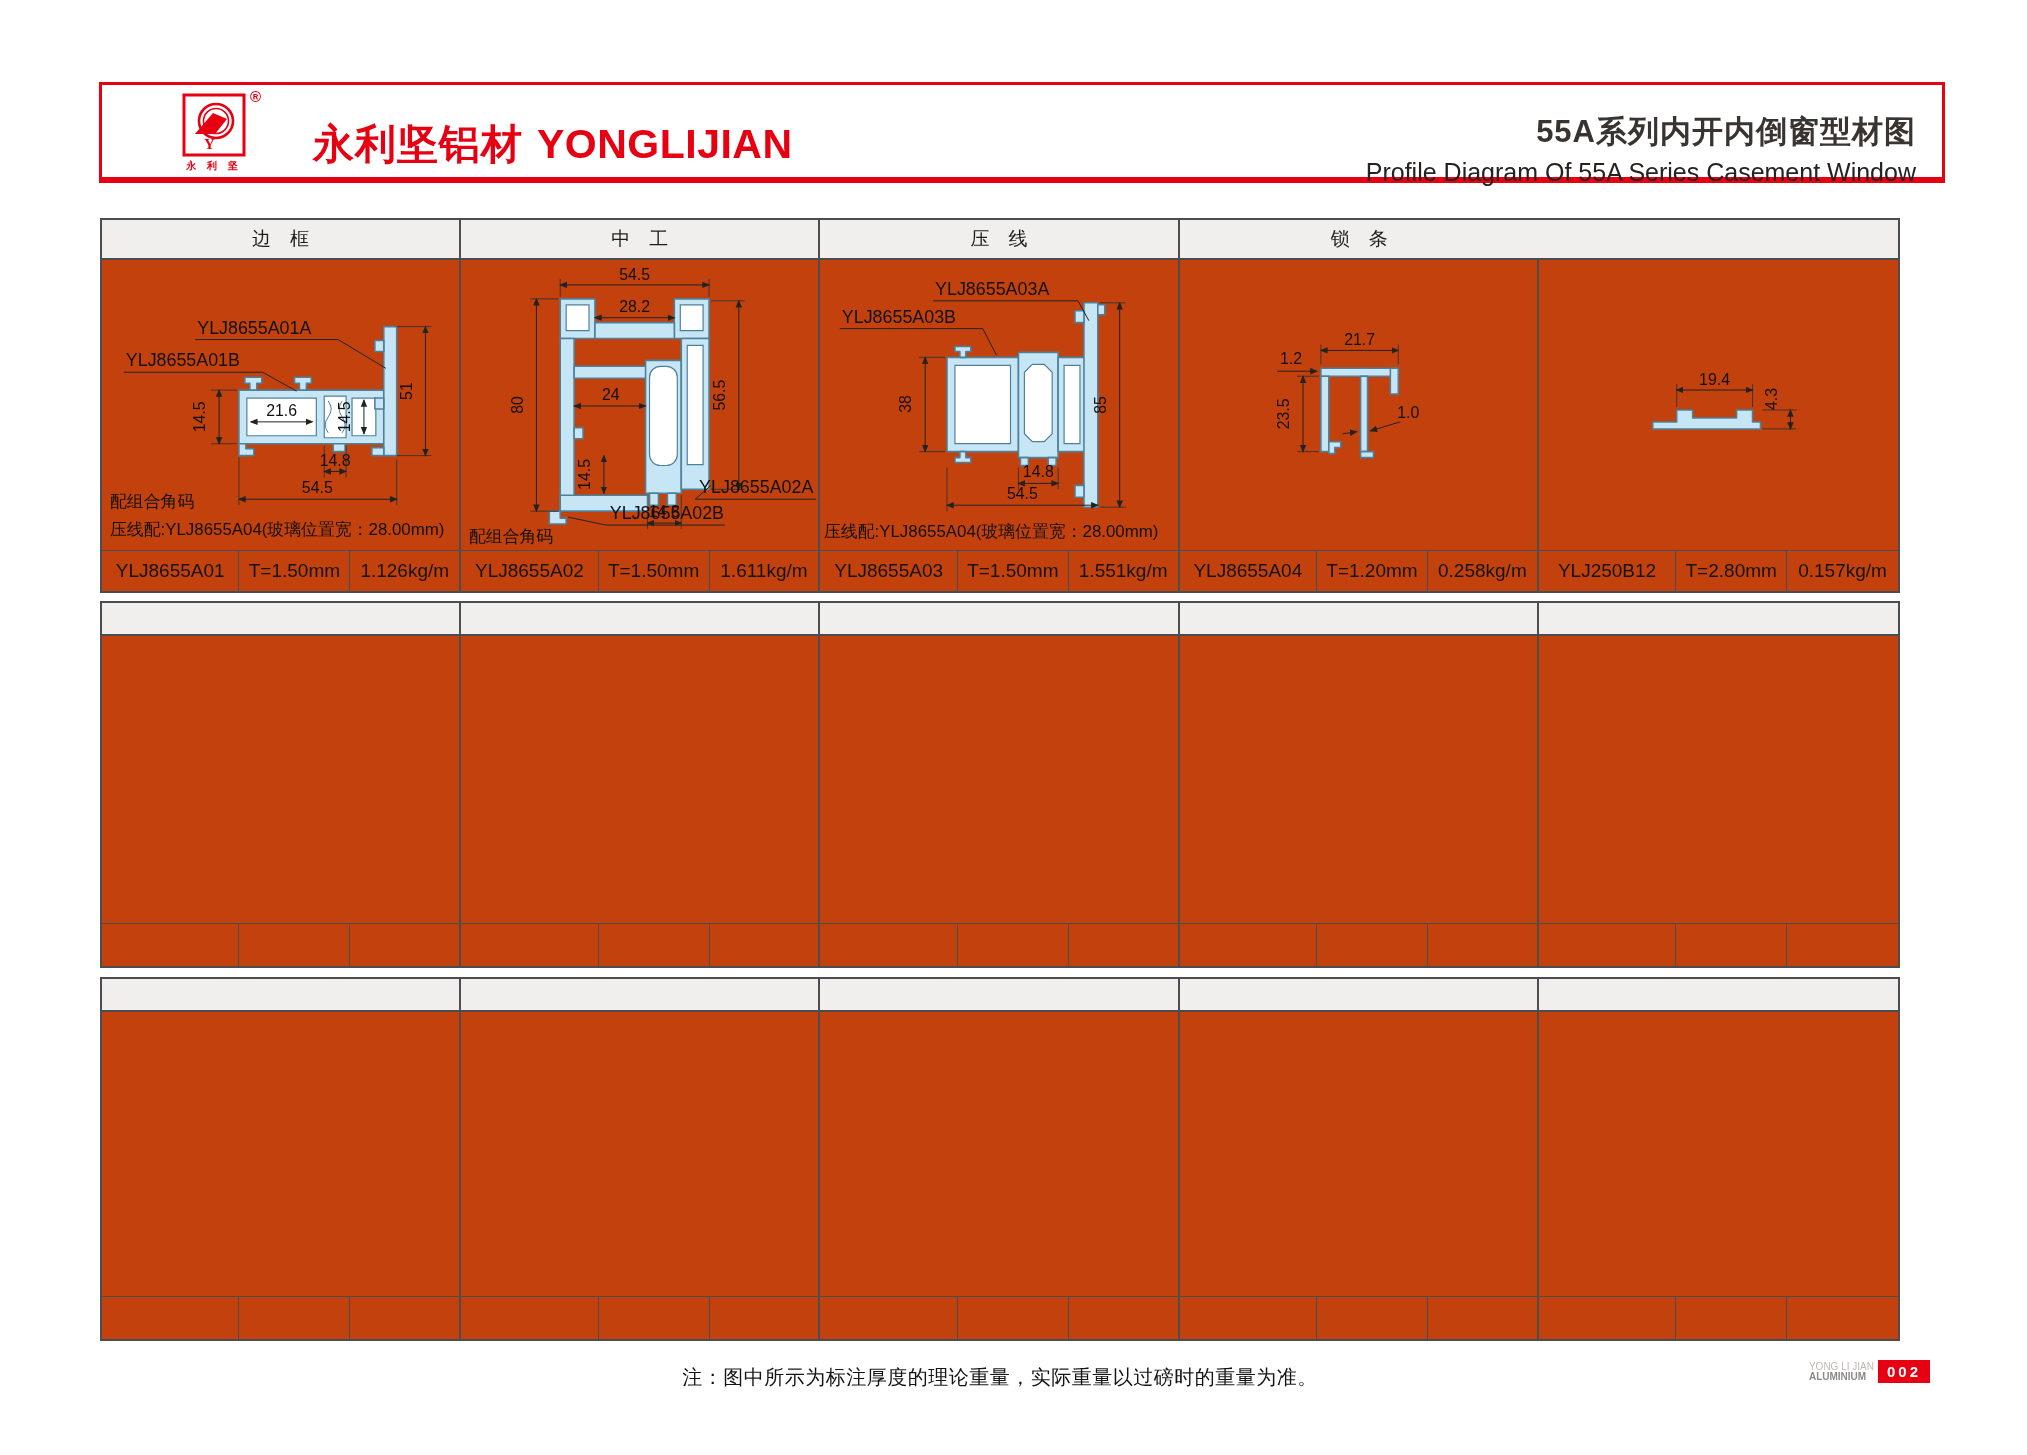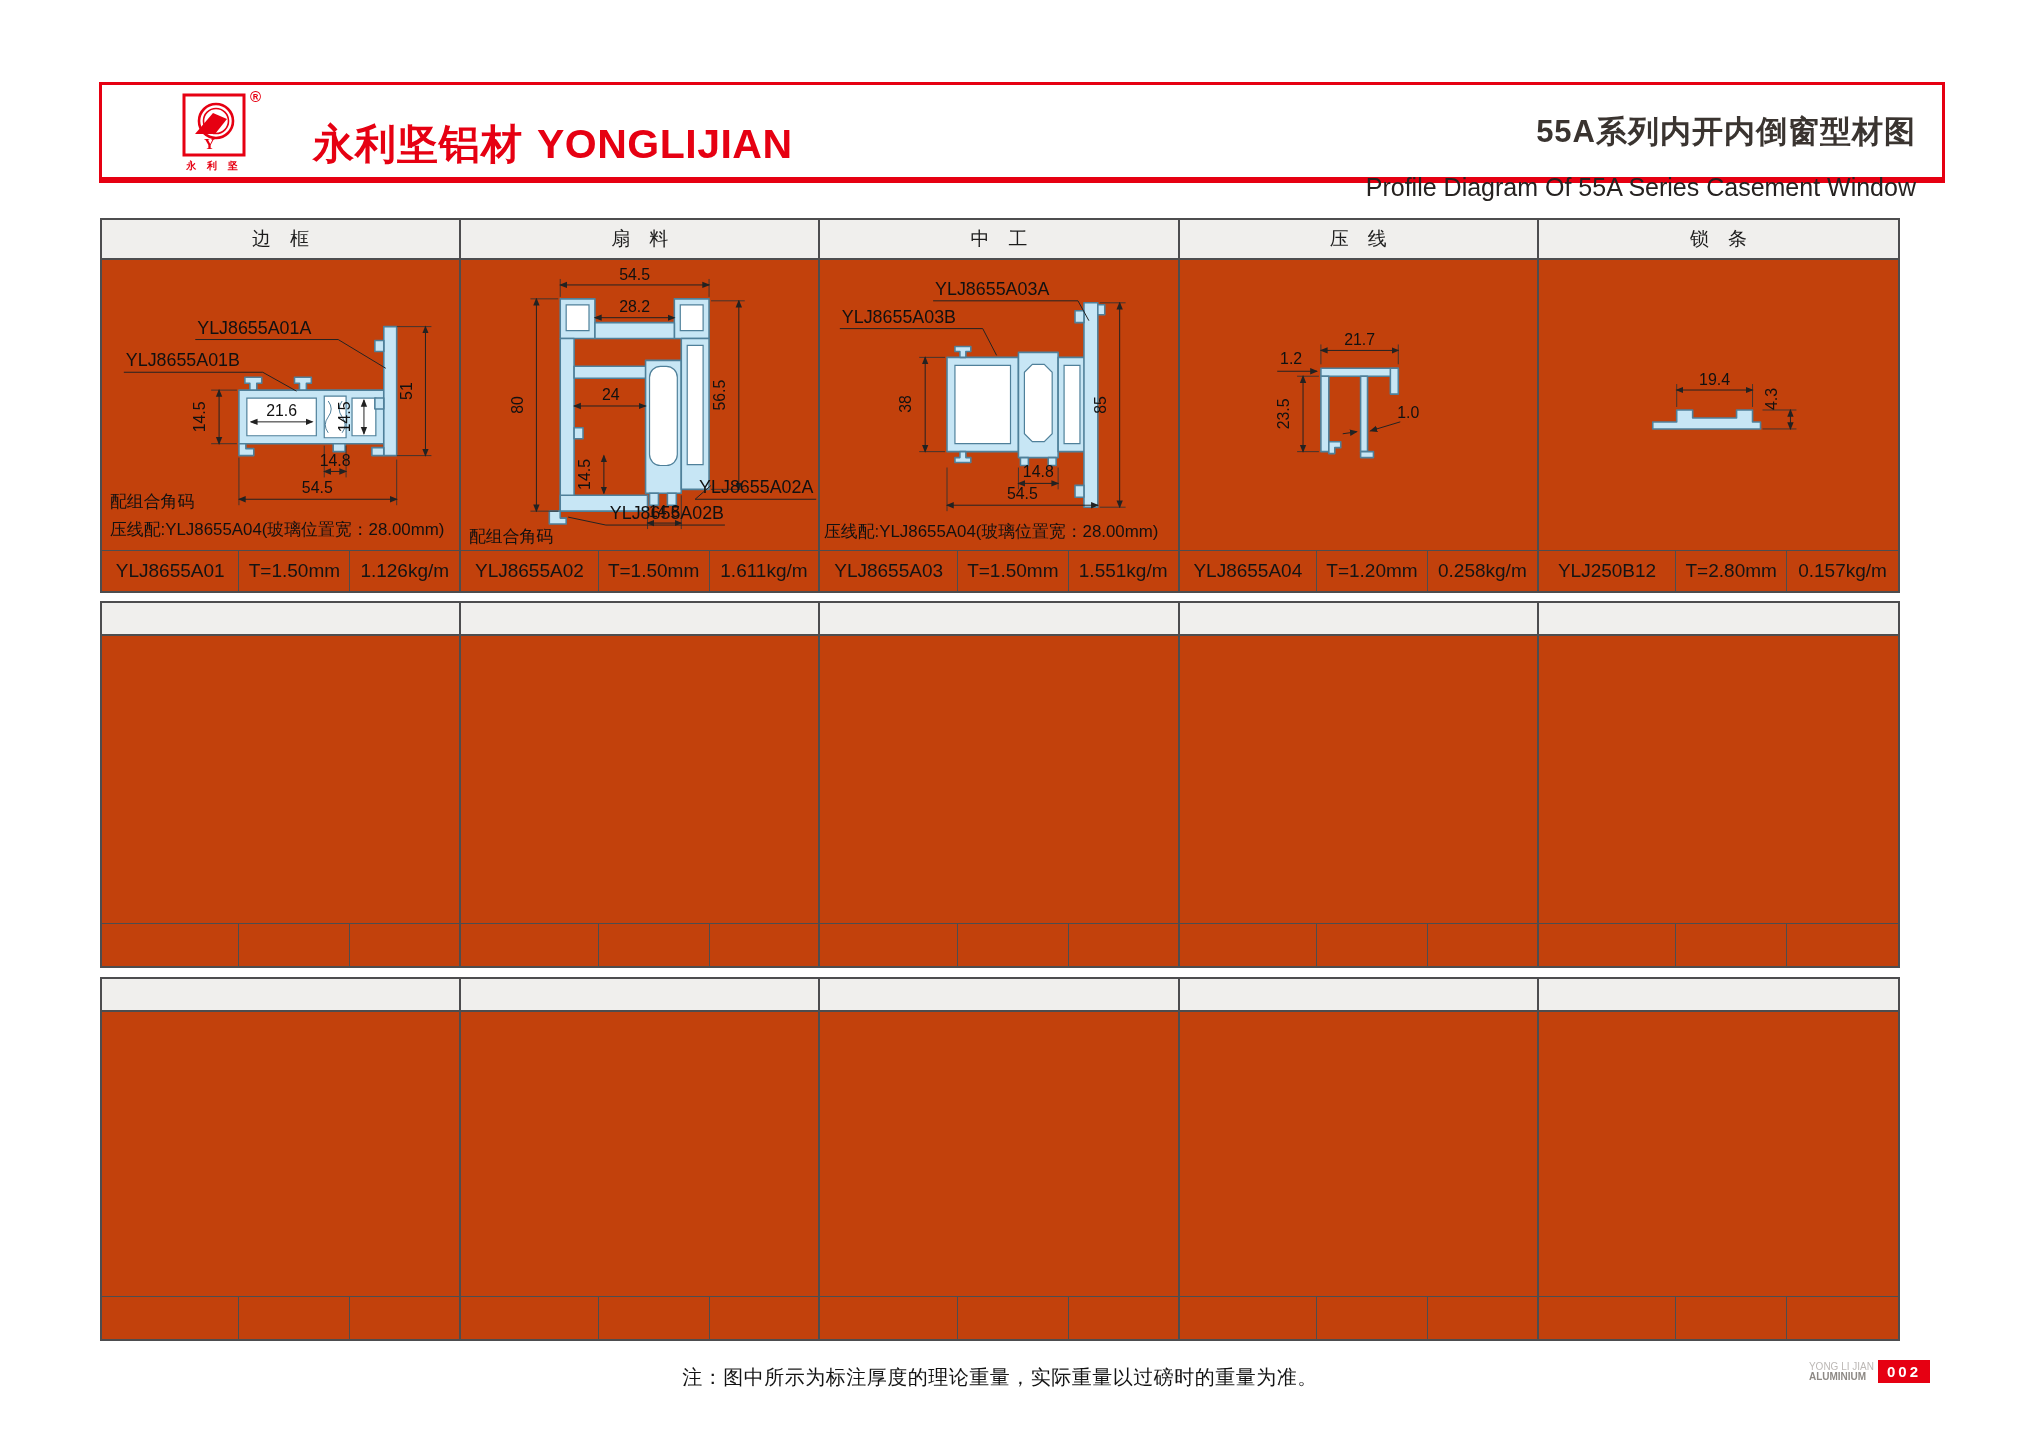--- a/index.html
+++ b/index.html
@@ -19,21 +19,21 @@
   .logo-square{position:absolute;left:80px;top:8px;width:64px;height:64px;}
   .logo-square svg{display:block;width:100%;height:100%;}
   .reg{position:absolute;left:148px;top:3px;color:var(--red);font-size:15px;font-weight:bold;}
   .logo-caption{position:absolute;left:74px;top:74px;width:76px;text-align:center;color:var(--red);
                 font-size:10px;letter-spacing:4px;white-space:nowrap;font-weight:bold;}
   .company-name{position:absolute;left:176px;top:32px;font-size:41px;font-weight:bold;
                 color:var(--red);white-space:nowrap;letter-spacing:1px;margin-left:35px;}
   .company-name .en{margin-left:14px;letter-spacing:0.5px;}
   .titles{position:absolute;right:26px;top:26px;text-align:right;}
   .title-cn{font-size:31px;font-weight:600;color:#3a3430;letter-spacing:1px;}
-  .title-en{font-size:25px;color:#262220;margin-top:20px;}
+  .title-en{font-size:25px;color:#262220;margin-top:5px;}
   
   .ptable{position:absolute;left:100px;width:1800px;border:2px solid var(--bd);
           box-sizing:border-box;background:#c2410c;}
   .t1{top:218px;} .t2{top:601px;} .t3{top:977px;}
   .thead{display:grid;grid-template-columns:repeat(5,1fr);background:var(--hdr-bg);
          border-bottom:2px solid var(--bd);}
   .t1 .thead{height:38px;} .t2 .thead,.t3 .thead{height:31px;}
   .th{display:flex;align-items:center;justify-content:center;font-size:19px;color:#1c1c1c;
       border-right:2px solid var(--bd);white-space:pre;}
   .th:last-child{border-right:none;}
@@ -97,21 +97,20 @@
     </div>
     <div class="titles">
       <div class="title-cn">55A系列内开内倒窗型材图</div>
       <div class="title-en">Profile Diagram Of 55A Series Casement Window</div>
     </div>
   </div>
 
   <div class="ptable t1">
     <div class="thead">
       <div class="th">边　框</div>
-      <div class="th">扇　料</div>
       <div class="th">中　工</div>
       <div class="th">压　线</div>
       <div class="th">锁　条</div>
     </div>
 
     <div class="tbody">
 
       <div class="cell">
         <svg class="draw" viewBox="0 0 360 290">
           <g>

